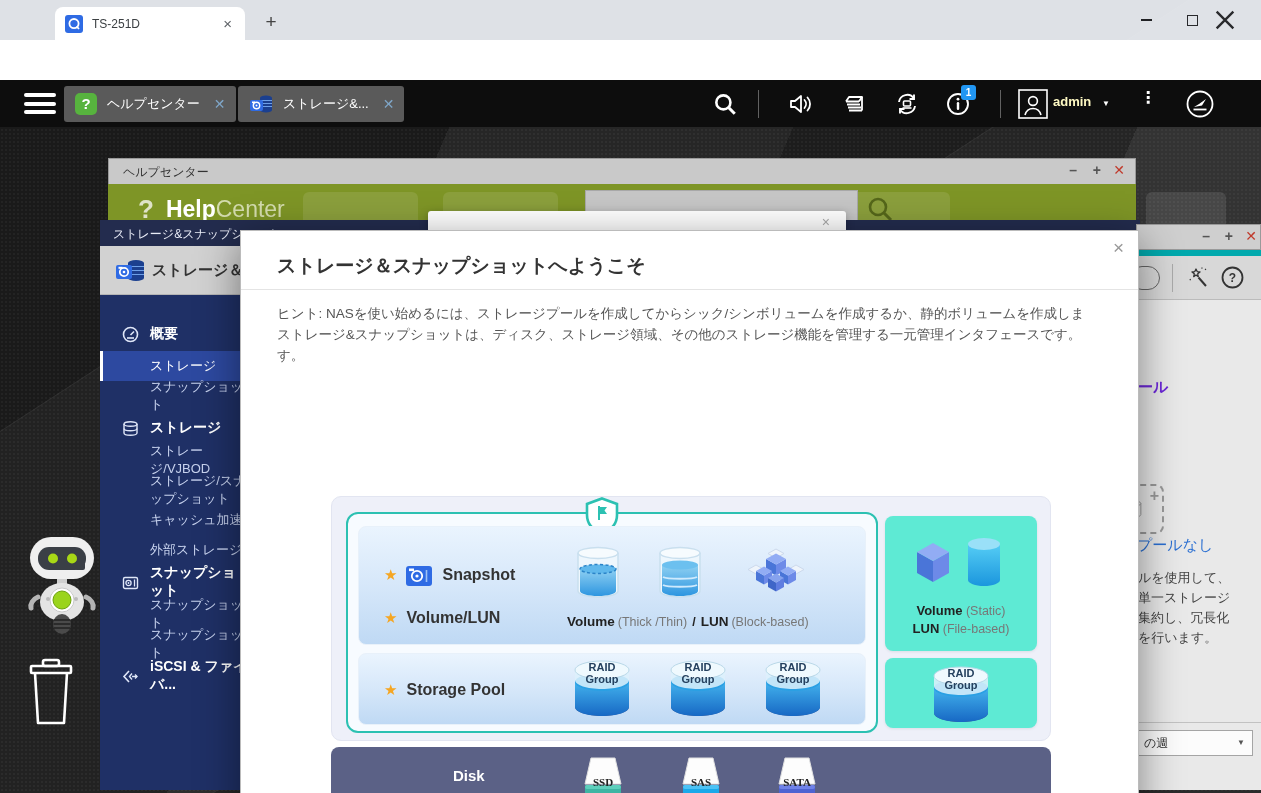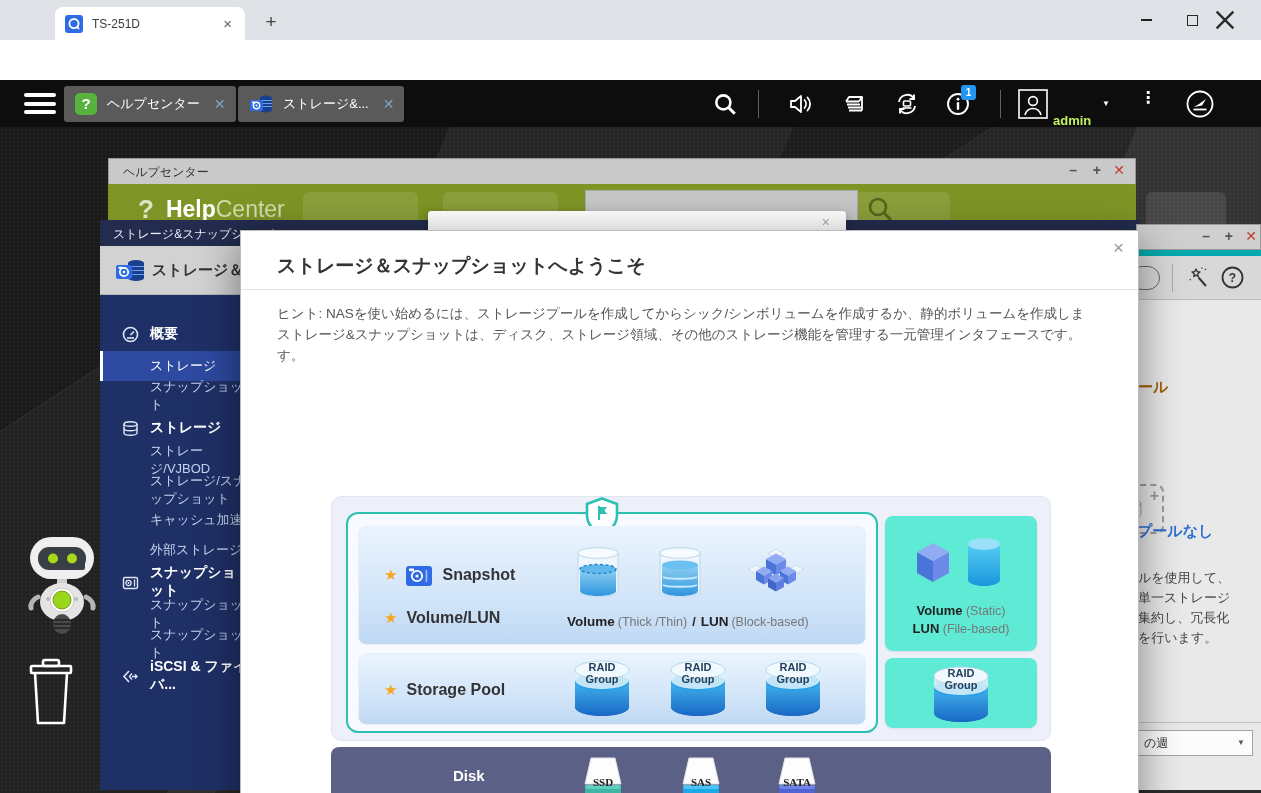--- a/index.html
+++ b/index.html
@@ -36,21 +36,21 @@
   
   .qbar{position:absolute;left:0;top:0;width:1261px;height:47px;background:#0d0d0d;}
   .hamb{position:absolute;left:24px;top:13px;width:32px;height:21px;}
   .hamb i{display:block;height:4px;background:#fff;border-radius:2px;margin-bottom:4.5px;}
   .qtab{position:absolute;top:6px;height:36px;background:rgba(185,185,185,.45);border-radius:3px;display:flex;align-items:center;padding:0 10px;}
   .qtab-label{color:#fff;font-size:13px;margin:0 14px 0 9px;white-space:nowrap;}
   .qtab-close{color:#7fa6c8;font-size:14px;font-weight:bold;}
   .qic{position:absolute;top:11px;width:26px;height:26px;color:#fff;}
   .qdiv{position:absolute;top:10px;width:1px;height:28px;background:rgba(255,255,255,.35);}
   .badge{position:absolute;left:15px;top:-6px;min-width:15px;height:15px;background:#2196f3;color:#fff;font-size:10px;font-weight:bold;text-align:center;line-height:15px;border-radius:3px;padding:0 2px;}
-  .adminlbl{position:absolute;left:1053px;top:14px;color:#bef264;font-size:13px;font-weight:bold;margin-top:19px;}
+  .adminlbl{position:absolute;left:1053px;top:14px;color:#fef9c3;font-size:13px;font-weight:bold;}
   .caret{font-size:8px;color:#fff;}
 
   
   .hcwin{position:absolute;left:108px;top:78px;width:1028px;height:160px;}
   .hc-titlebar{position:absolute;left:0;top:0;width:100%;height:26px;background:#c9c9c9;border:1px solid #9a9a9a;border-bottom:none;}
   .hc-title{position:absolute;left:14px;top:5px;font-size:12px;color:#333;}
   .hc-ctrl{position:absolute;top:3px;font-size:14px;font-weight:bold;color:#555;}
   .hc-band{position:absolute;left:0;top:26px;width:100%;height:48px;background:#7e9526;}
   .hc-tile{position:absolute;top:8px;height:46px;background:rgba(255,255,255,.10);border-radius:6px;}
   .hc-logo{position:absolute;left:30px;top:36px;display:flex;align-items:center;}
@@ -75,24 +75,24 @@
 
   
   .rwin-title{position:absolute;left:1136px;top:144px;width:125px;height:26px;background:#cfcfcf;border:1px solid #9a9a9a;}
   .rw-ctrl{position:absolute;top:3px;font-size:14px;font-weight:bold;color:#555;}
   .rwin-teal{position:absolute;left:1136px;top:170px;width:125px;height:6px;background:#00a9ad;}
   .rwin-toolbar{position:absolute;left:1136px;top:176px;width:125px;height:44px;background:#d8d8d8;border-bottom:1px solid #bbb;}
   .rwin-body{position:absolute;left:1136px;top:220px;width:125px;height:490px;background:#e9e9e9;}
   .rw-pill{position:absolute;left:-6px;top:10px;width:30px;height:24px;border:1.5px solid #666;border-radius:12px;}
   .rw-div{position:absolute;left:36px;top:8px;width:1px;height:28px;background:#aaa;}
   .rw-ic{position:absolute;top:9px;width:25px;height:25px;color:#333;}
-  .rw-head{position:absolute;left:2px;top:78px;font-size:15px;font-weight:bold;color:#a16207;}
+  .rw-head{position:absolute;left:2px;top:78px;font-size:15px;font-weight:bold;color:#6d28d9;}
   .rw-dashed{position:absolute;left:-14px;top:184px;width:42px;height:50px;border:2px dashed #9a9a9a;border-radius:8px;}
   .rw-plus{position:absolute;right:3px;top:1px;font-size:16px;color:#9a9a9a;font-weight:bold;}
-  .rw-link{position:absolute;left:1px;top:222px;font-size:15px;font-weight:bold;color:#2a6fd2;text-align:center;}
+  .rw-link{position:absolute;left:1px;top:236px;font-size:15px;font-weight:normal;color:#2a6fd2;text-align:center;}
   .rw-desc{position:absolute;left:2px;top:268px;font-size:13px;color:#444;line-height:20px;}
   .rw-rule{position:absolute;left:0;top:422px;width:125px;height:1px;background:#c2c2c2;}
   .rw-drop{position:absolute;left:1px;top:430px;width:116px;height:26px;background:#fcfcfc;border:1px solid #a5a5a5;font-size:12px;color:#333;line-height:24px;padding-left:6px;}
   .rw-drop .caret{position:absolute;right:7px;top:0;color:#555;line-height:24px;}
 
   
   .popup{position:absolute;left:428px;top:131px;width:418px;height:22px;background:#fff;border-radius:3px 3px 0 0;box-shadow:0 2px 8px rgba(0,0,0,.25);}
   .popup-x{position:absolute;right:16px;top:3px;color:#aaa;font-size:14px;}
 
   

